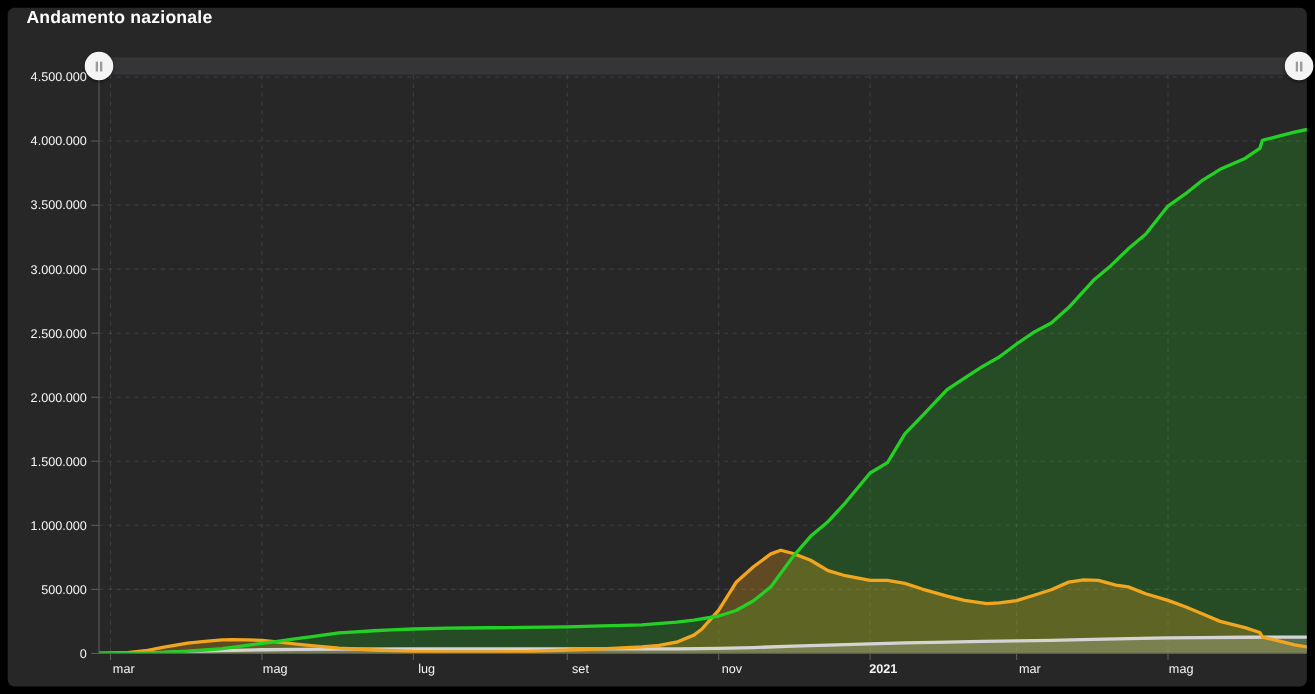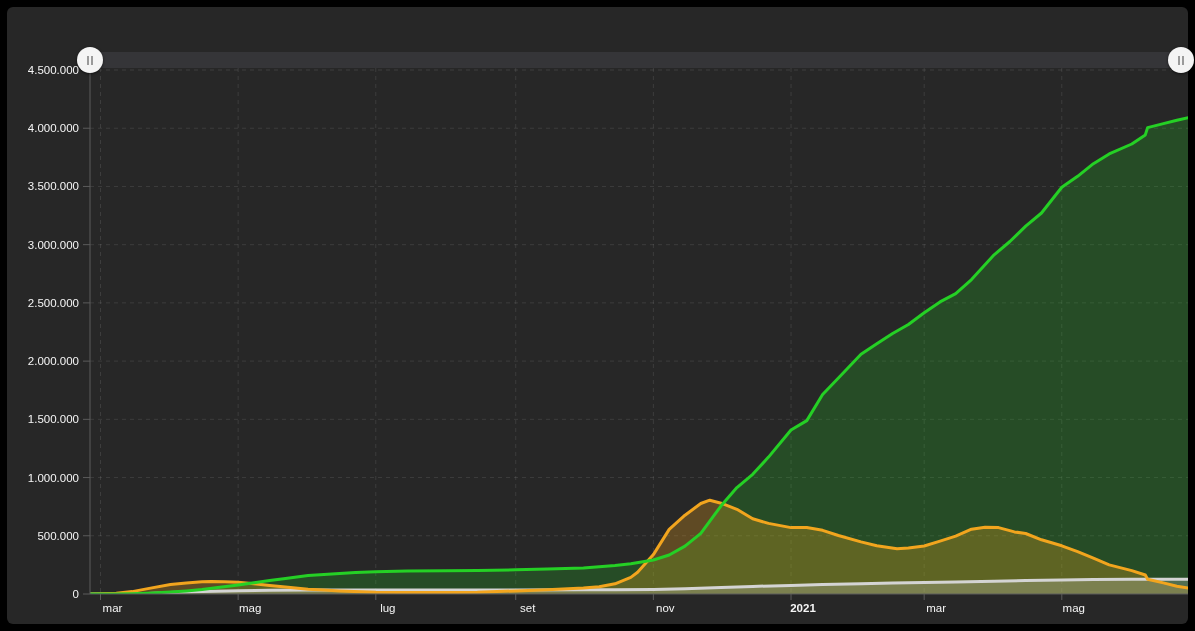--- a/index.html
+++ b/index.html
@@ -106,13 +106,14 @@
     </svg>
 
   <div class="scroll-track"></div>
   <div class="grip" style="left:77px">
     <span class="grip-lines"></span>
   </div>
   <div class="grip" style="left:1168px">
     <span class="grip-lines"></span>
   </div>
 
+  <div class="chart-title">Andamento nazionale</div>
 </div>
 
 </body></html>

